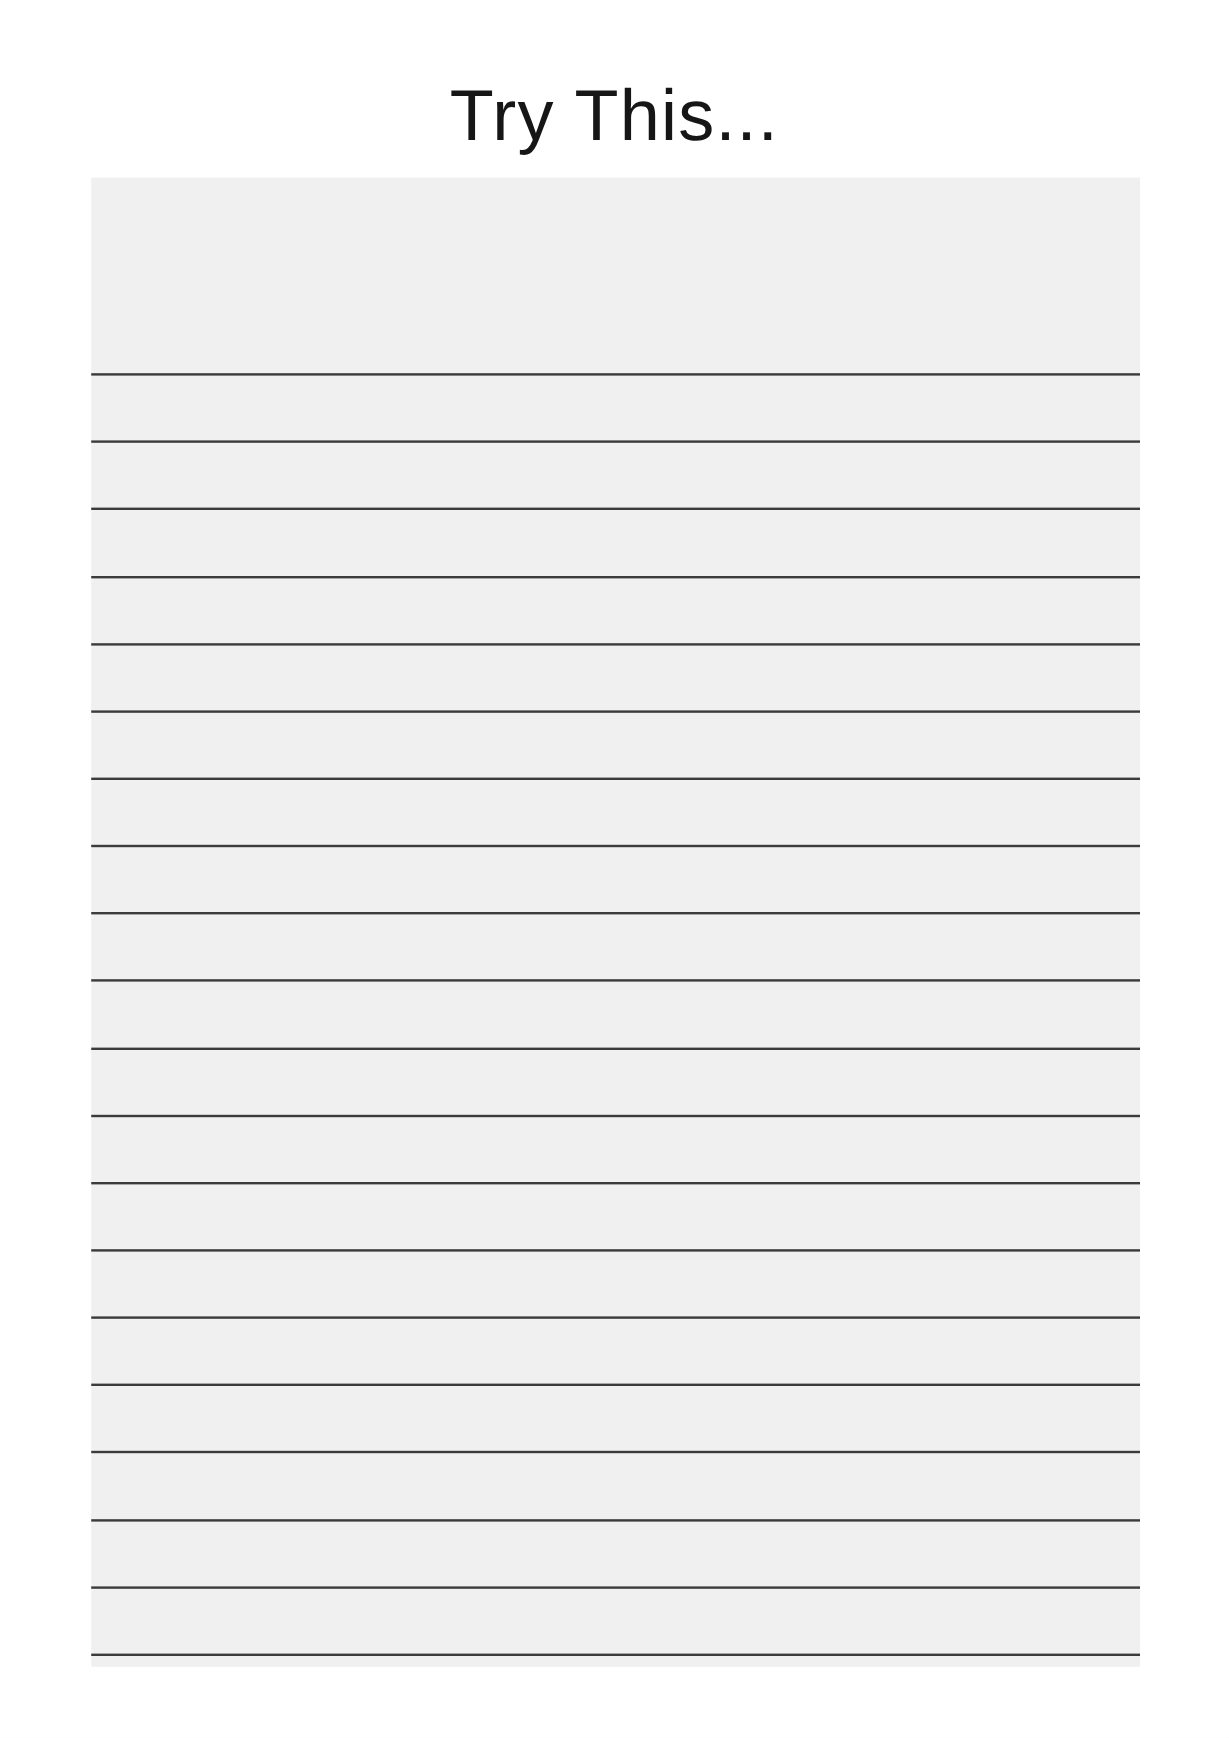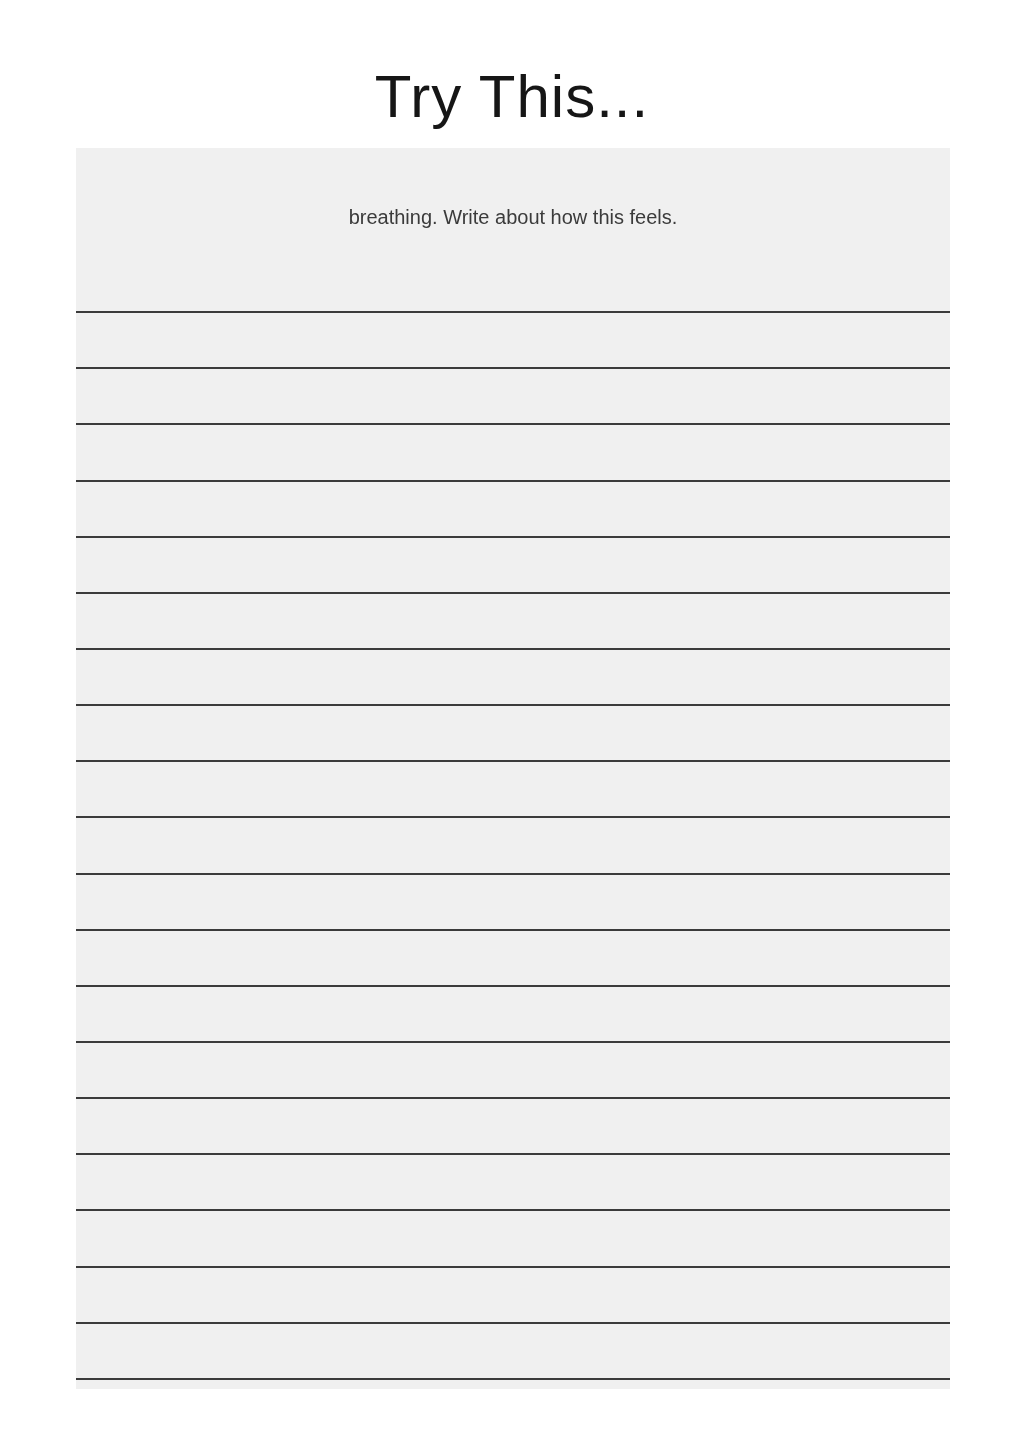--- a/index.html
+++ b/index.html
@@ -56,21 +56,20 @@
   }
 </style>
 </head>
 <body>
 
 <div class="page">
   <h1 class="title">Try This...</h1>
 
   <div class="panel">
     <div class="prompt">
-      <div>breathing. Write about how this feels.</div>
     </div>
 
     <div class="lines">
         <div class="rule"></div>
         <div class="rule"></div>
         <div class="rule"></div>
         <div class="rule"></div>
         <div class="rule"></div>
         <div class="rule"></div>
         <div class="rule"></div>

